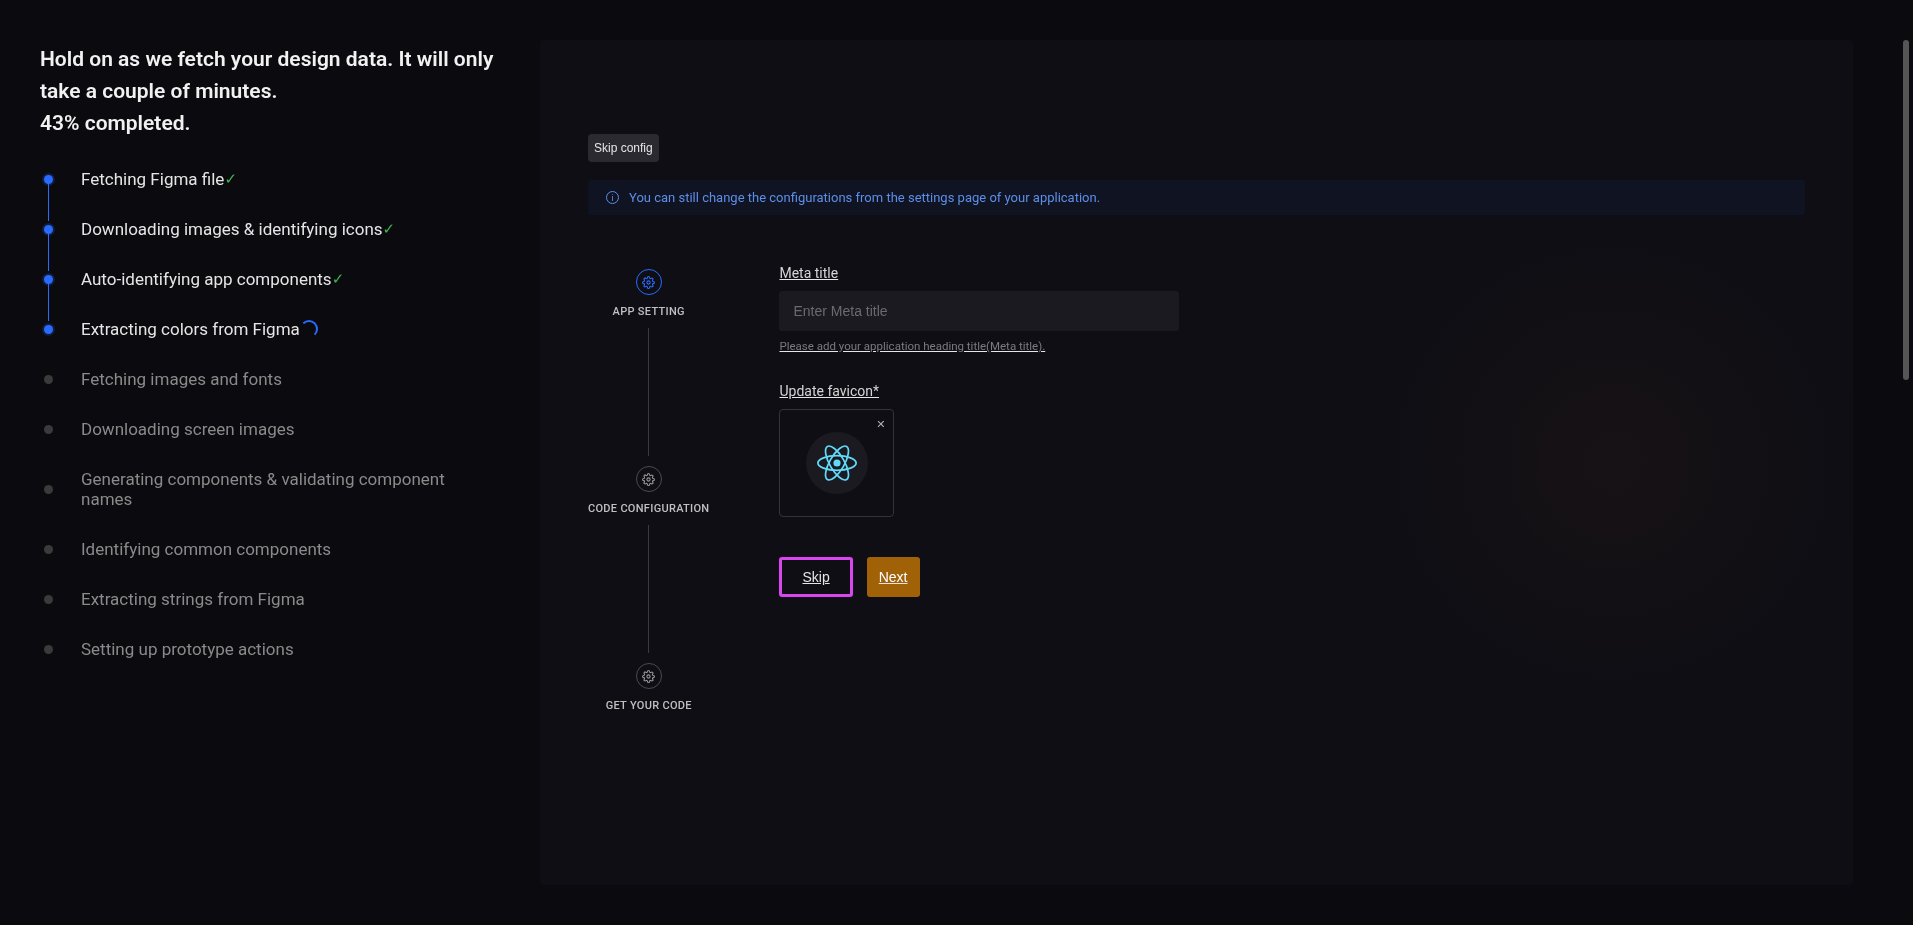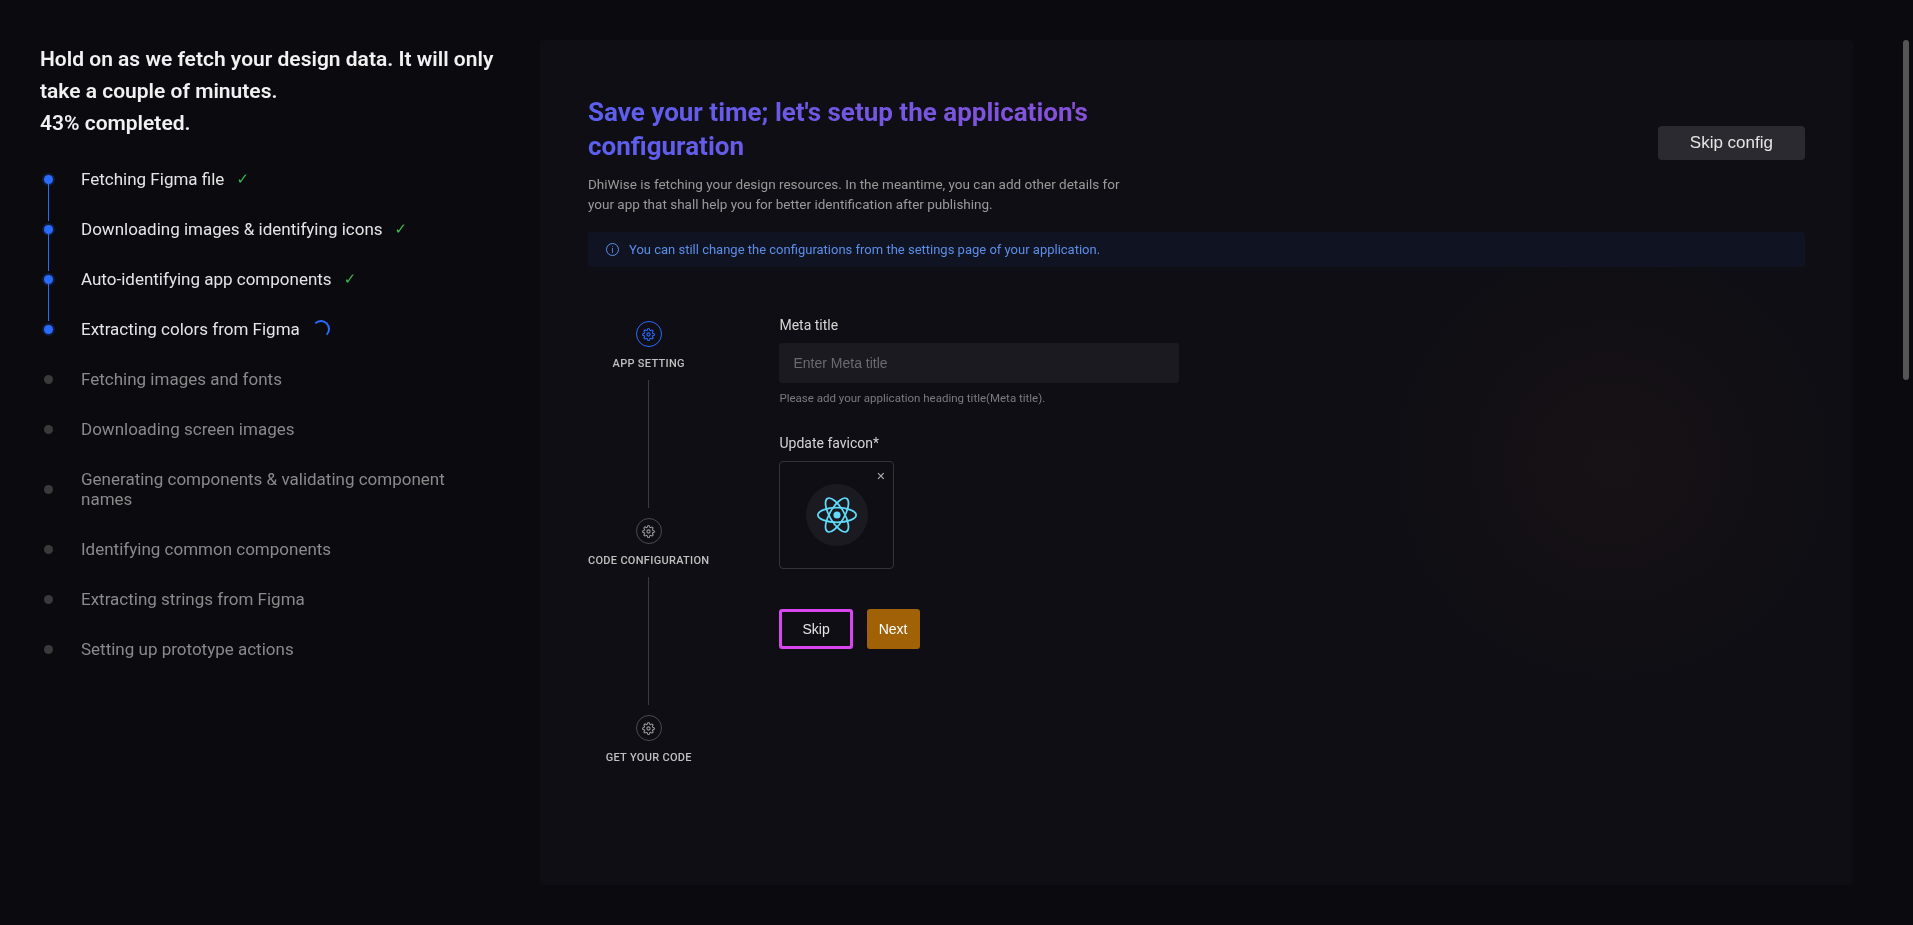--- a/index.html
+++ b/index.html
@@ -87,21 +87,20 @@
       z-index: 1;
     }
     .step-connector.pending {
       background: transparent;
     }
     .step-label {
       font-size: 17px;
       color: #e5e5e5;
       display: flex;
       align-items: center;
-      gap: 12px;
     }
     .step-label.pending {
       color: #8a8a8a;
     }
     .check-icon {
       color: #3fb950;
       font-size: 15px;
     }
     .spinner-icon {
       width: 18px;
@@ -144,26 +143,26 @@
     .config-subtitle {
       font-size: 13.5px;
       color: #9a9a9a;
       line-height: 1.5;
       max-width: 560px;
     }
     .skip-config-btn {
       background: #2a2a30;
       border: none;
       color: #e5e5e5;
-      padding: 7px 32px;
-      font-size: 17px;
+      padding: 7px 6px;
+      font-size: 12px;
       font-weight: 500;
       border-radius: 4px;
       cursor: pointer;
-      margin-top: 30px;
+      margin-top: 38px;
     }
     .info-banner {
       background: rgba(20,30,60,0.35);
       border-radius: 3px;
       padding: 10px 18px;
       display: flex;
       align-items: center;
       gap: 10px;
       font-size: 13px;
       color: #5c8ee8;
@@ -218,20 +217,21 @@
     }
     .v-connector {
       width: 1px;
       height: 128px;
       background: #3a3a40;
       margin: 10px 0;
     }
     .form-area {
       flex: 1;
       max-width: 400px;
+      text-decoration: underline;
     }
     .form-label {
       font-size: 14px;
       color: #d5d5d5;
       margin-bottom: 10px;
       display: block;
     }
     .text-input {
       width: 100%;
       background: #1a1a20;
@@ -396,24 +396,20 @@
           <div class="step-dot pending"></div>
           <div class="step-label pending">
             <span>Setting up prototype actions</span>
           </div>
         </div>
       </div>
   </div>
 
   <div class="right-panel">
     <div class="config-header">
-      <div>
-        <div class="config-title">Save your time; let's setup the application's configuration</div>
-        <div class="config-subtitle">DhiWise is fetching your design resources. In the meantime, you can add other details for your app that shall help you for better identification after publishing.</div>
-      </div>
       <button class="skip-config-btn">Skip config</button>
     </div>
 
     <div class="info-banner">
       <span class="info-icon">i</span>
       <span>You can still change the configurations from the settings page of your application.</span>
     </div>
 
     <div class="config-body">
       <div class="stepper-vertical" id="vstepper">

